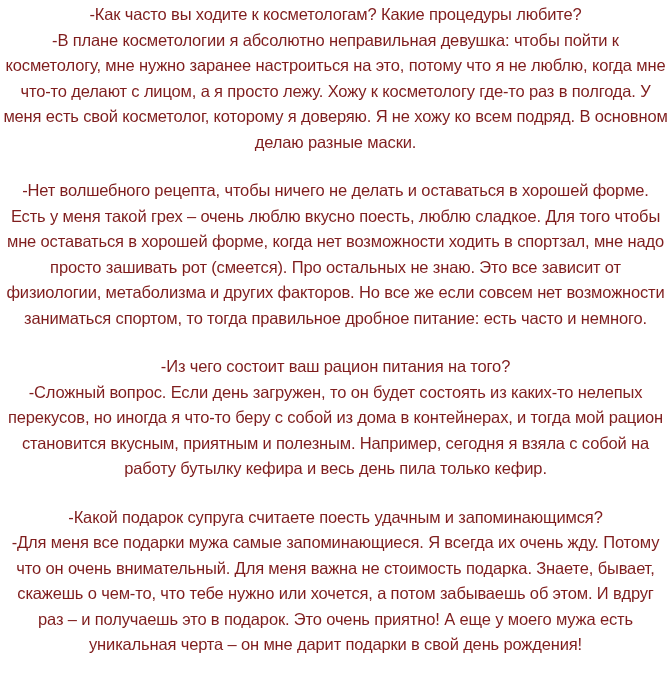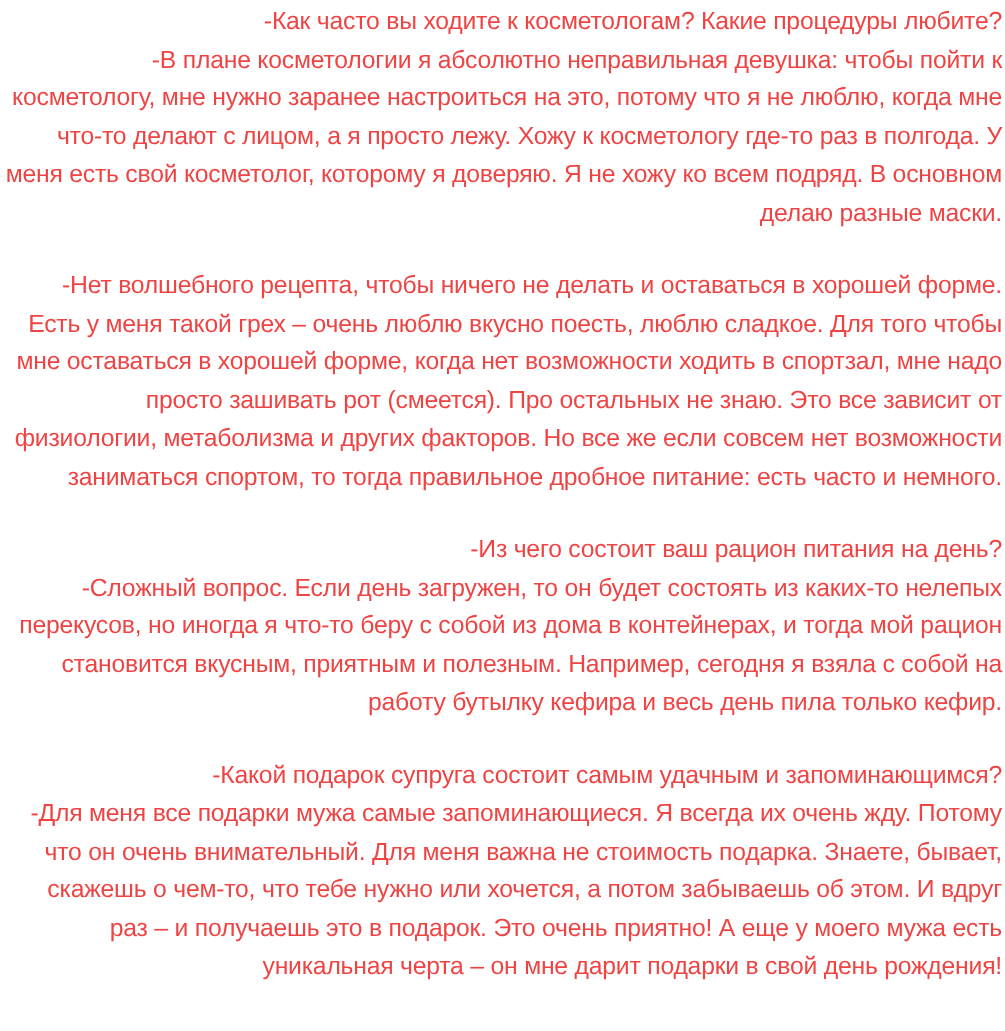--- a/index.html
+++ b/index.html
@@ -13,22 +13,22 @@
     overflow: hidden;
   }
   .article {
     box-sizing: border-box;
     width: 670px;
     padding: 2px 2px 0 3px;
     font-family: "Liberation Sans", sans-serif;
     font-size: 16.5px;
     line-height: 25.5px;
     letter-spacing: -0.15px;
-    color: #ef4444;
-    text-align: right;
+    color: #7f1d1d;
+    text-align: center;
   }
   .qa-block {
     margin: 0 0 23px 0;
   }
   .question, .answer {
     white-space: normal;
     word-wrap: break-word;
   }
 </style>
 </head>
@@ -39,22 +39,22 @@
   <div class="qa-block">
     <div class="question">-Как часто вы ходите к косметологам? Какие процедуры любите?</div>
     <div class="answer">-В плане косметологии я абсолютно неправильная девушка: чтобы пойти к косметологу, мне нужно заранее настроиться на это, потому что я не люблю, когда мне что-то делают с лицом, а я просто лежу. Хожу к косметологу где-то раз в полгода. У меня есть свой косметолог, которому я доверяю. Я не хожу ко всем подряд. В основном делаю разные маски.</div>
   </div>
 
   <div class="qa-block">
     <div class="answer">-Нет волшебного рецепта, чтобы ничего не делать и оставаться в хорошей форме. Есть у меня такой грех – очень люблю вкусно поесть, люблю сладкое. Для того чтобы мне оставаться в хорошей форме, когда нет возможности ходить в спортзал, мне надо просто зашивать рот (смеется). Про остальных не знаю. Это все зависит от физиологии, метаболизма и других факторов. Но все же если совсем нет возможности заниматься спортом, то тогда правильное дробное питание: есть часто и немного.</div>
   </div>
 
   <div class="qa-block">
-    <div class="question">-Из чего состоит ваш рацион питания на день?</div>
+    <div class="question">-Из чего состоит ваш рацион питания на того?</div>
     <div class="answer">-Сложный вопрос. Если день загружен, то он будет состоять из каких-то нелепых перекусов, но иногда я что-то беру с собой из дома в контейнерах, и тогда мой рацион становится вкусным, приятным и полезным. Например, сегодня я взяла с собой на работу бутылку кефира и весь день пила только кефир.</div>
   </div>
 
   <div class="qa-block">
-    <div class="question">-Какой подарок супруга состоит самым удачным и запоминающимся?</div>
+    <div class="question">-Какой подарок супруга считаете поесть удачным и запоминающимся?</div>
     <div class="answer">-Для меня все подарки мужа самые запоминающиеся. Я всегда их очень жду. Потому что он очень внимательный. Для меня важна не стоимость подарка. Знаете, бывает, скажешь о чем-то, что тебе нужно или хочется, а потом забываешь об этом. И вдруг раз – и получаешь это в подарок. Это очень приятно! А еще у моего мужа есть уникальная черта – он мне дарит подарки в свой день рождения!</div>
   </div>
 
 </div>
 
 </body></html>

